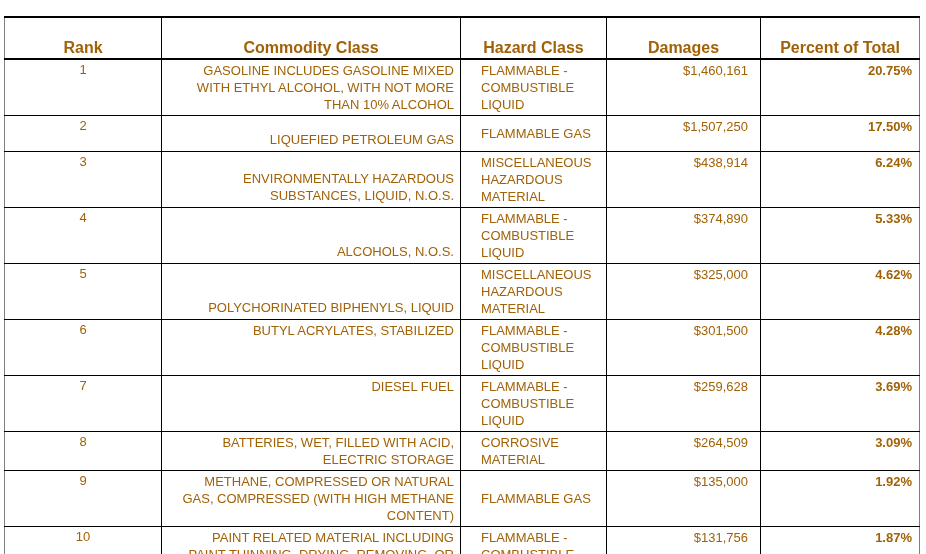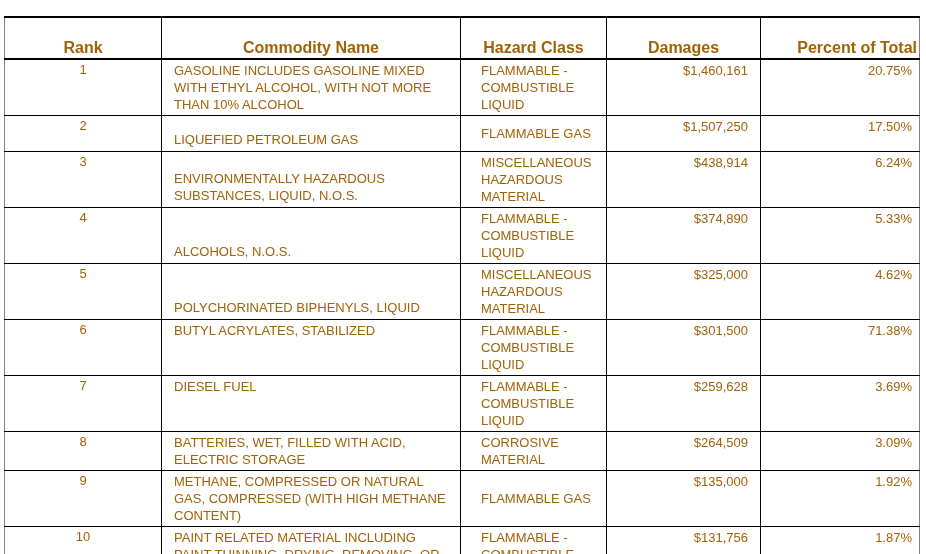--- a/index.html
+++ b/index.html
@@ -39,38 +39,38 @@
     border-top: 2px solid #000;
     border-bottom: 2px solid #000;
     vertical-align: bottom;
     text-align: center;
     font-size: 16px;
     font-weight: bold;
     padding: 0 2px 1px 2px;
     background: #fff;
   }
   thead th:first-child { border-left: 1px solid #808080; }
-  thead th:last-child  { border-right: 1px solid #808080; text-align: right; }
+  thead th:last-child  { border-right: 1px solid #808080; }
 
   
   tbody td {
     border: 1px solid #000;
     vertical-align: top;
     font-size: 13px;
     line-height: 17px;
     padding: 2px 4px 2px 4px;
     overflow: hidden;
     background: #fff;
   }
   tbody td:first-child { border-left: 1px solid #808080; }
-  tbody td:last-child  { border-right: 1px solid #808080; }
+  tbody td:last-child  { border-right: 1px solid #808080; font-weight: bold; }
   tbody tr:last-child td { border-bottom: 2px solid #000; }
 
   td.c-rank    { text-align: center; padding-top: 1px; }
-  td.c-name    { padding-left: 12px; padding-right: 6px; }
+  td.c-name    { padding-left: 12px; padding-right: 6px; text-align: right; }
   td.c-hazard  { padding-left: 20px;  padding-right: 4px; }
   td.c-damages { text-align: right; padding-right: 12px; }
   td.c-percent { text-align: right; padding-right: 7px; }
 
   
   tbody tr:nth-child(1)  { height: 55px; }
   tbody tr:nth-child(2)  { height: 36px; }
   tbody tr:nth-child(3)  { height: 53px; }
   tbody tr:nth-child(4)  { height: 52px; }
   tbody tr:nth-child(5)  { height: 56px; }
@@ -108,21 +108,21 @@
     <colgroup>
       <col class="col-rank">
       <col class="col-name">
       <col class="col-hazard">
       <col class="col-damages">
       <col class="col-percent">
     </colgroup>
     <thead>
       <tr>
         <th>Rank</th>
-        <th>Commodity Name</th>
+        <th>Commodity Class</th>
         <th>Hazard Class</th>
         <th>Damages</th>
         <th>Percent of Total</th>
       </tr>
     </thead>
     <tbody>
       <tr>
         <td class="c-rank">1</td>
         <td class="c-name">GASOLINE INCLUDES GASOLINE MIXED WITH ETHYL ALCOHOL, WITH NOT MORE THAN 10% ALCOHOL</td>
         <td class="c-hazard">FLAMMABLE - COMBUSTIBLE LIQUID</td>
@@ -155,21 +155,21 @@
         <td class="c-name">POLYCHORINATED BIPHENYLS, LIQUID</td>
         <td class="c-hazard">MISCELLANEOUS HAZARDOUS MATERIAL</td>
         <td class="c-damages">$325,000</td>
         <td class="c-percent">4.62%</td>
       </tr>
       <tr>
         <td class="c-rank">6</td>
         <td class="c-name">BUTYL ACRYLATES, STABILIZED</td>
         <td class="c-hazard">FLAMMABLE - COMBUSTIBLE LIQUID</td>
         <td class="c-damages">$301,500</td>
-        <td class="c-percent">71.38%</td>
+        <td class="c-percent">4.28%</td>
       </tr>
       <tr>
         <td class="c-rank">7</td>
         <td class="c-name">DIESEL FUEL</td>
         <td class="c-hazard">FLAMMABLE - COMBUSTIBLE LIQUID</td>
         <td class="c-damages">$259,628</td>
         <td class="c-percent">3.69%</td>
       </tr>
       <tr>
         <td class="c-rank">8</td>

